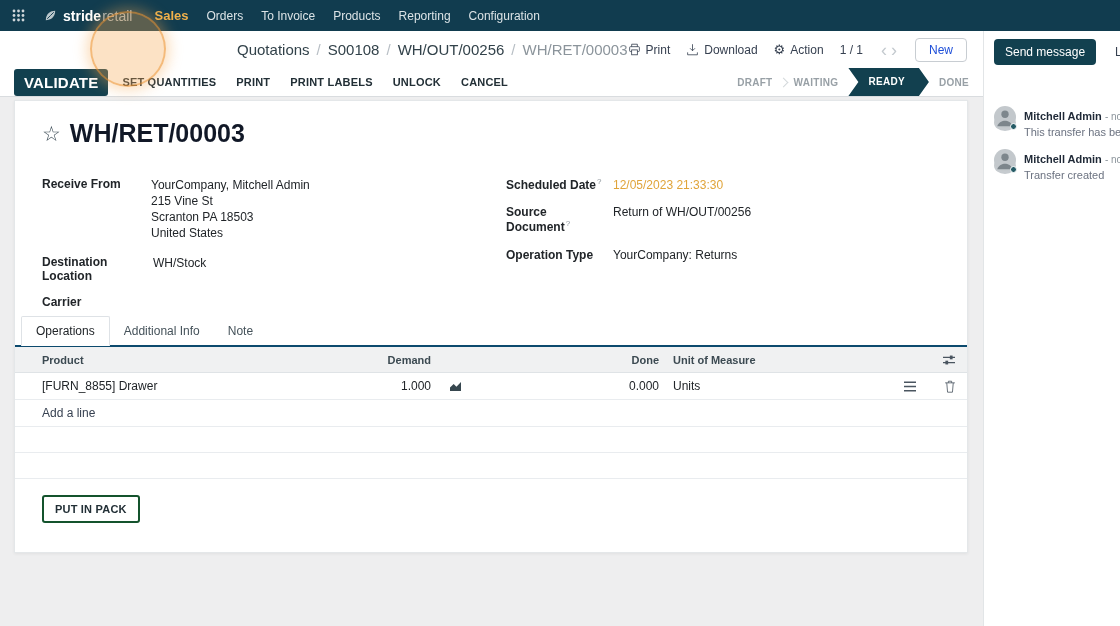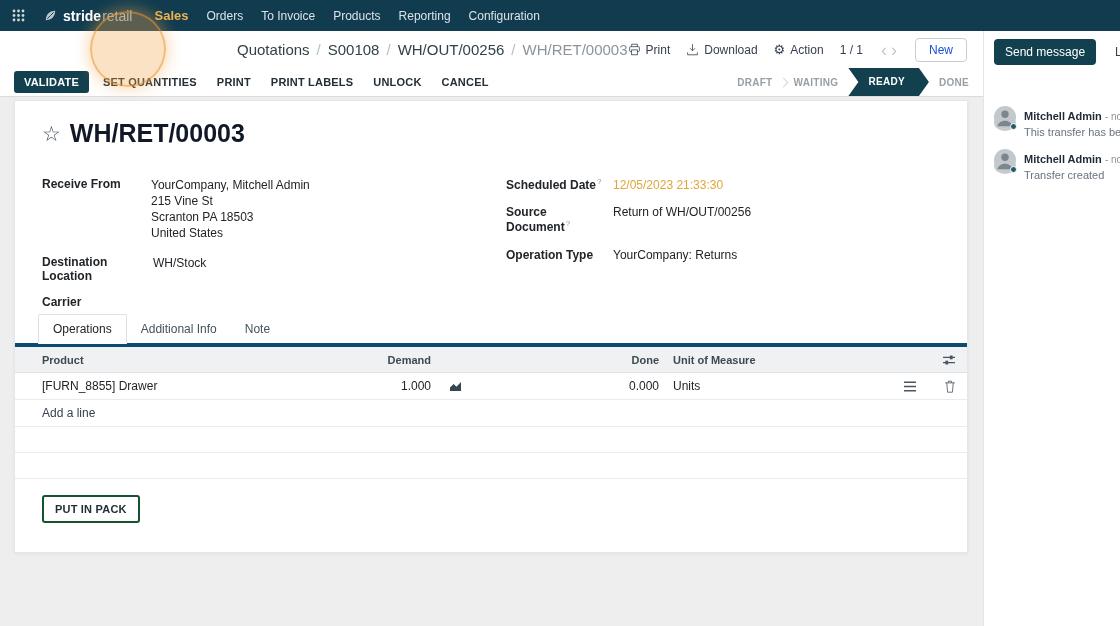--- a/index.html
+++ b/index.html
@@ -25,21 +25,21 @@
   .bc-current { color:#8b949b; }
   .cp-actions { display:flex; align-items:center; gap:16px; }
   .icon-btn { display:flex; align-items:center; gap:5px; background:none; border:none; font-size:12px; color:#374151; font-family:inherit; white-space:nowrap; }
   .gear-glyph { font-size:13px; line-height:1; }
   .pager { font-size:12px; color:#374151; }
   .chev-btn { font-size:18px; color:#c3c9ce; line-height:1; background:none; border:none; padding:0 2px; font-family:inherit; }
   .new-btn { background:#fff; border:1px solid #c8cdd2; border-radius:4px; padding:4px 13px; font-size:12px; color:#1d4ed8; font-family:inherit; font-weight:500; }
 
   .cp-row2 { height:28px; display:flex; align-items:center; justify-content:space-between; padding:0 14px; }
   .left-btns { display:flex; align-items:center; gap:8px; height:100%; }
-  .btn-primary { background:#12404f; color:#fff; border:none; border-radius:3px; padding:5px 10px; font-size:11px; font-weight:700; font-family:inherit; letter-spacing:.2px; }
+  .btn-primary { background:#12404f; color:#fff; border:none; border-radius:3px; padding:5px 10px; font-size:15px; font-weight:700; font-family:inherit; letter-spacing:.2px; }
   .btn-flat { background:none; border:none; color:#222f36; font-size:11px; font-weight:700; font-family:inherit; letter-spacing:.2px; padding:5px 6px; }
 
   .statusbar { display:flex; align-items:center; height:28px; }
   .stage { font-size:10px; font-weight:600; color:#98a0a6; padding:0 12px; letter-spacing:.3px; cursor:pointer; }
   .chevron-sep { width:7px; height:7px; border-top:1px solid #d3d8db; border-right:1px solid #d3d8db; transform:rotate(45deg); margin:0 -5px; }
   .stage.active { background:#12404f; color:#fff; height:28px; line-height:28px; padding:0 24px 0 20px;
     clip-path:polygon(0 0, calc(100% - 10px) 0, 100% 50%, calc(100% - 10px) 100%, 0 100%, 10px 50%); margin:0 -2px; }
   .stage.last { padding-right:0; }
 
   
@@ -57,21 +57,21 @@
   .val-link { line-height:16px; cursor:pointer; }
   .row-carrier { margin-top:12px; }
   .row-dest { margin-top:14px; }
 
   .fields-right { position:absolute; left:491px; top:76px; width:320px; font-size:12px; color:#212529; }
   .frow2 { display:flex; margin-bottom:13px; align-items:baseline; }
   .frow2 > label { width:107px; font-weight:700; flex:none; }
   sup.help { color:#8b949b; font-size:8px; font-weight:400; margin-left:1px; }
   .sched-val { color:#e0a43a; }
 
-  .tabs { position:absolute; left:0; right:0; top:216px; height:30px; border-bottom:4px solid #0c4a6e; padding-left:23px; display:flex; align-items:flex-end; font-size:12px; color:#45525a; }
+  .tabs { position:absolute; left:0; right:0; top:216px; height:30px; border-bottom:2px solid #0c4a6e; padding-left:6px; display:flex; align-items:flex-end; font-size:12px; color:#45525a; }
   .tab { padding:7px 14px; cursor:pointer; }
   .tab.active { background:#fff; border:1px solid #dee2e6; border-bottom:1px solid #fff; margin-bottom:-1px; border-radius:2px 2px 0 0; color:#212529; }
 
   .otable { position:absolute; left:0; right:0; top:246px; font-size:12px; color:#212529; }
   .trow { display:grid; grid-template-columns:330px 86px 86px 142px 231px 79px; align-items:center; height:27px; border-bottom:1px solid #e9ecef; }
   .thead { background:#f0f1f2; height:26px; font-weight:700; font-size:11px; color:#3c4a52; border-bottom:1px solid #dfe3e6; }
   .c-product { padding-left:27px; }
   .c-demand { text-align:right; }
   .c-fc { padding-left:18px; display:flex; align-items:center; }
   .c-done { text-align:right; }

